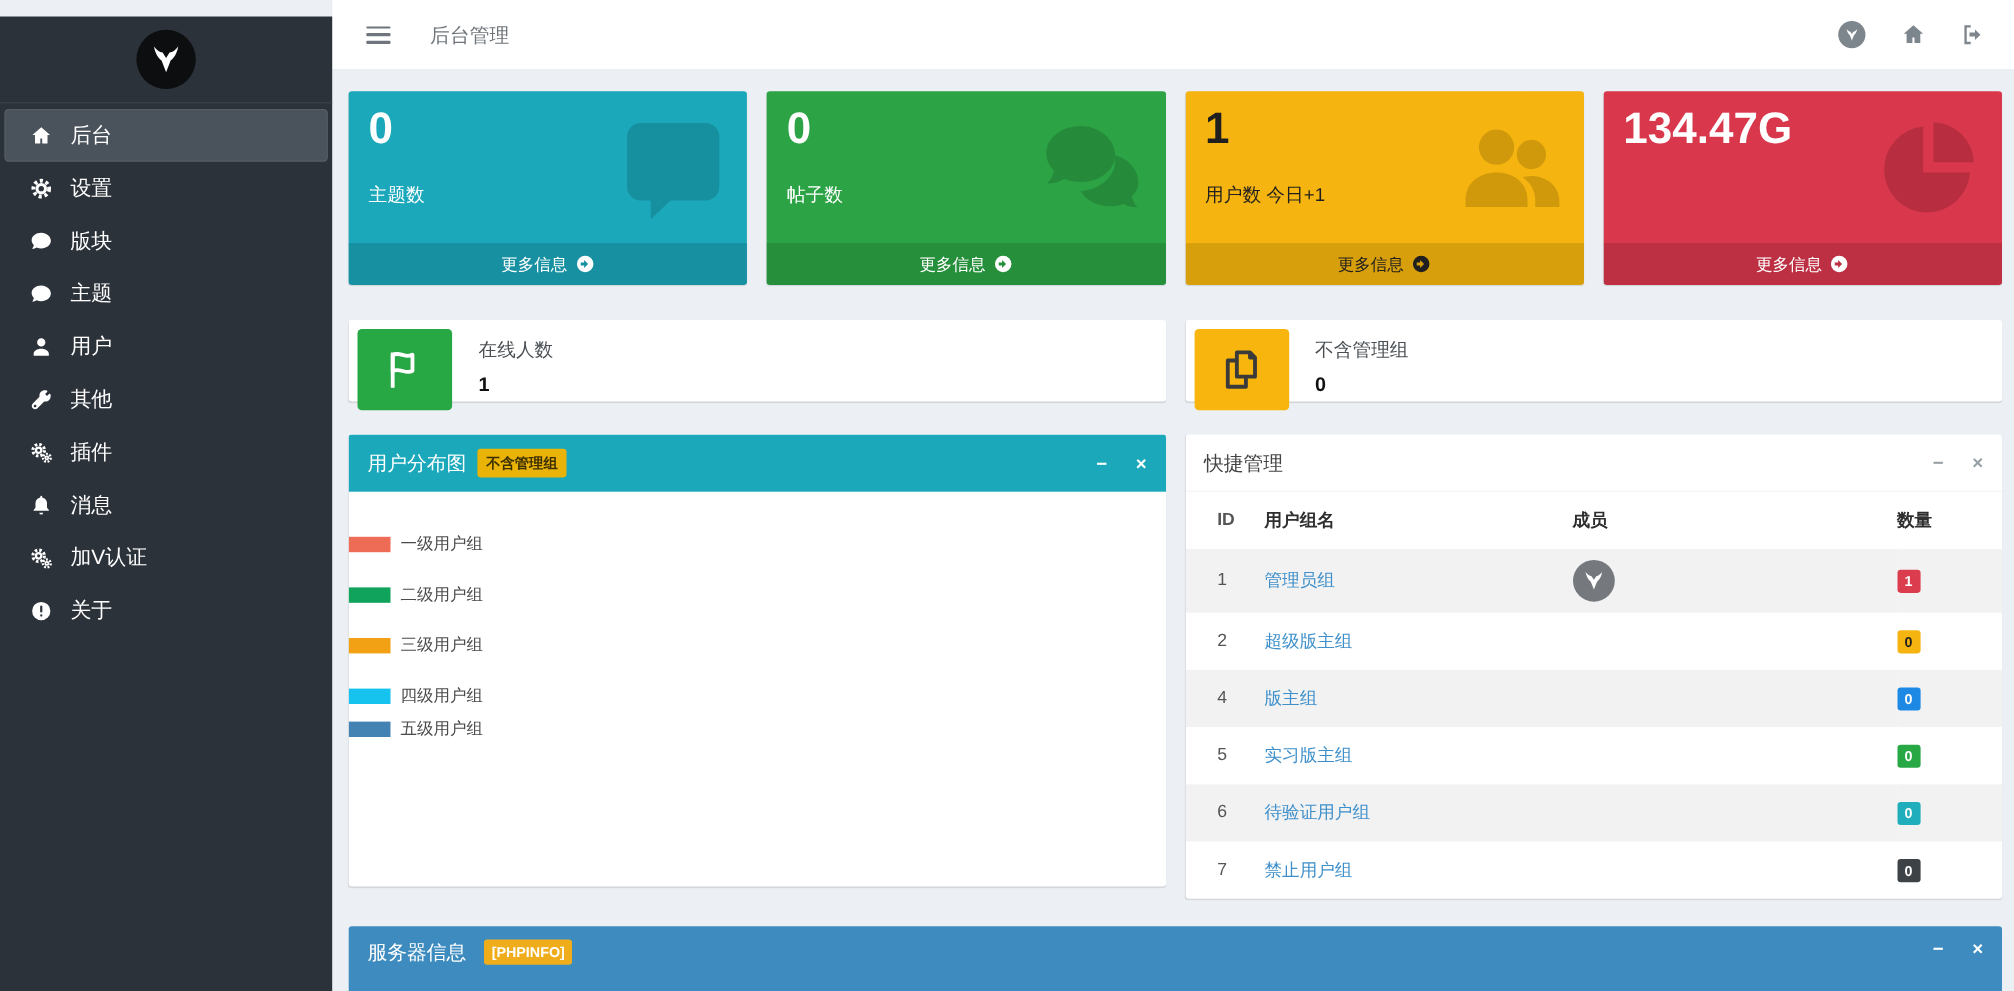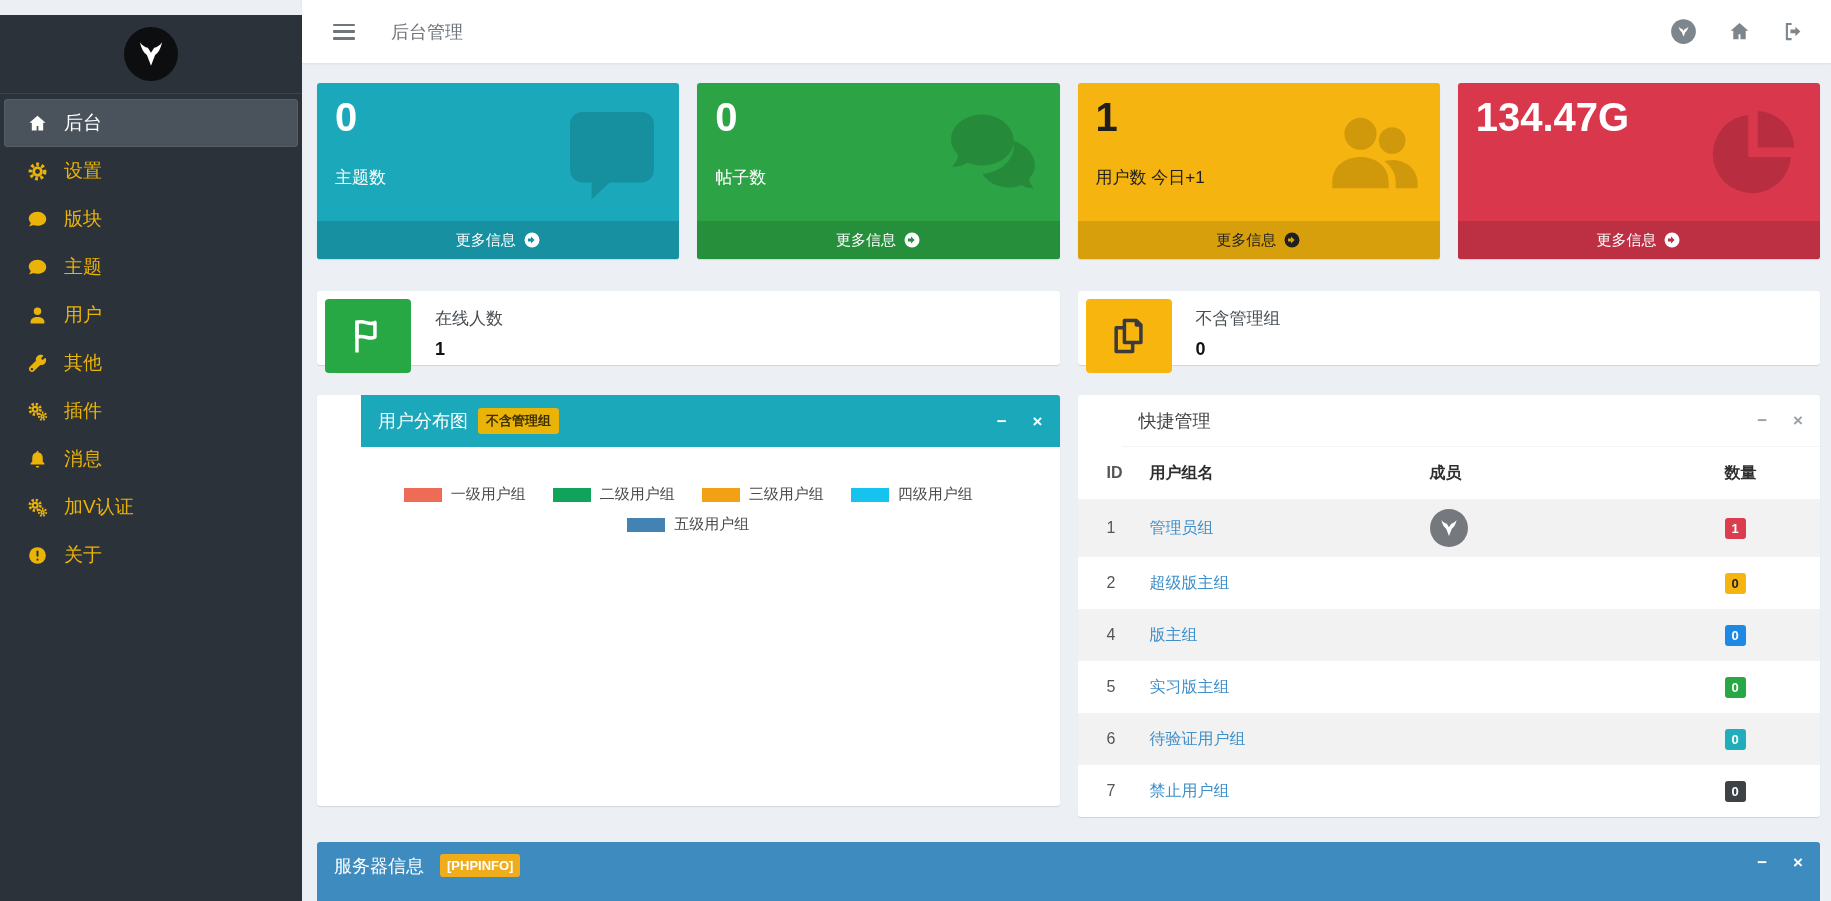--- a/index.html
+++ b/index.html
@@ -5,21 +5,21 @@
   * { margin:0; padding:0; box-sizing:border-box; }
   html,body { width:1831px; height:901px; overflow:hidden; background:#ecf0f5;
     font-family:"Liberation Sans","DejaVu Sans",sans-serif; }
 
   
   .sidebar{position:absolute;left:0;top:15px;width:302px;height:901px;background:#2c323a;z-index:5;}
   .logo-area{height:79px;display:flex;align-items:center;justify-content:center;border-bottom:1px solid #3b434c;}
   .logo-circle{width:54px;height:54px;border-radius:50%;background:#0d0e10;display:flex;align-items:center;justify-content:center;}
   .logo-circle svg{width:38px;height:38px;fill:#fff;}
   .nav{padding-top:5px;}
-  .nav-item{height:48px;display:flex;align-items:center;padding-left:27px;color:#eab308;cursor:pointer;}
+  .nav-item{height:48px;display:flex;align-items:center;padding-left:27px;color:#ffffff;cursor:pointer;}
   .nav-item .nicon{width:24px;height:21px;margin-right:13px;display:flex;align-items:center;}
   .nav-item .nicon svg{width:21px;height:21px;fill:currentColor;}
   .nav-item span.lbl{font-size:19px;}
   .nav-item.active{background:#4a525b;border-radius:4px;margin:0 4px;padding-left:23px;color:#fff;box-shadow:inset 0 0 0 1px #565e67;}
 
   
   .topbar{position:absolute;left:302px;top:0;right:0;height:63px;background:#fff;
     box-shadow:0 1px 2px rgba(0,0,0,0.08);display:flex;align-items:center;z-index:4;}
   .hamburger{width:22px;height:16px;margin-left:31px;display:flex;flex-direction:column;justify-content:space-between;cursor:pointer;}
   .hamburger i{display:block;height:2.6px;background:#6e757c;border-radius:1px;}
@@ -54,30 +54,30 @@
   .ibox{flex:1;height:74px;background:#fff;border-radius:3px;box-shadow:0 1px 1px rgba(0,0,0,0.12);display:flex;}
   .ibox .ib-icon{width:86px;height:74px;margin:8px;border-radius:4px;display:flex;align-items:center;justify-content:center;}
   .ibox .ib-icon svg{width:44px;height:44px;}
   .ibox .ib-txt{padding:16px 0 0 16px;}
   .ibox .ib-lbl{font-size:17px;color:#494f54;}
   .ibox .ib-val{font-size:18px;font-weight:bold;color:#111;margin-top:9px;}
 
   
   .panels-row{display:flex;gap:18px;align-items:flex-start;margin-bottom:25px;}
   .panel{flex:1;background:#fff;border-radius:3px;box-shadow:0 1px 1px rgba(0,0,0,0.12);overflow:hidden;}
-  .p-header{height:52px;display:flex;align-items:center;padding:0 17px;margin-left:44px;}
+  .p-header{height:52px;display:flex;align-items:center;padding:0 17px;}
   .p-header .p-title{font-size:18px;}
   .p-header .p-badge{margin-left:10px;font-size:13px;font-weight:bold;padding:4px 8px;border-radius:3px;}
   .p-tools{margin-left:auto;display:flex;align-items:center;gap:26px;}
   .p-tools .tool{font-size:17px;font-weight:bold;cursor:pointer;line-height:1;}
   .panel.chart-panel .p-header{background:#1aa8ba;color:#fff;}
   .panel.chart-panel .p-badge{background:#eab308;color:#3c3000;}
   .panel.chart-panel{height:411px;}
   .chart-body{padding-top:38px;}
-  .legend-row{display:flex;justify-content:center;gap:27px;margin-bottom:11px;}
+  .legend-row{display:flex;justify-content:center;gap:27px;margin-bottom:11px;flex-direction:column;}
   .legend-item{display:flex;align-items:center;gap:9px;}
   .legend-swatch{width:38px;height:14px;display:inline-block;}
   .legend-label{font-size:15px;color:#4a4a4a;}
 
   
   .panel.quick-panel .p-header{color:#444;border-bottom:1px solid #f4f4f4;}
   .panel.quick-panel .p-tools{color:#97a0a6;}
   table.qtable{width:100%;border-collapse:collapse;}
   .qtable th{font-size:16px;color:#2e2e2e;font-weight:bold;text-align:left;height:52px;}
   .qtable td{font-size:16px;height:52px;}

